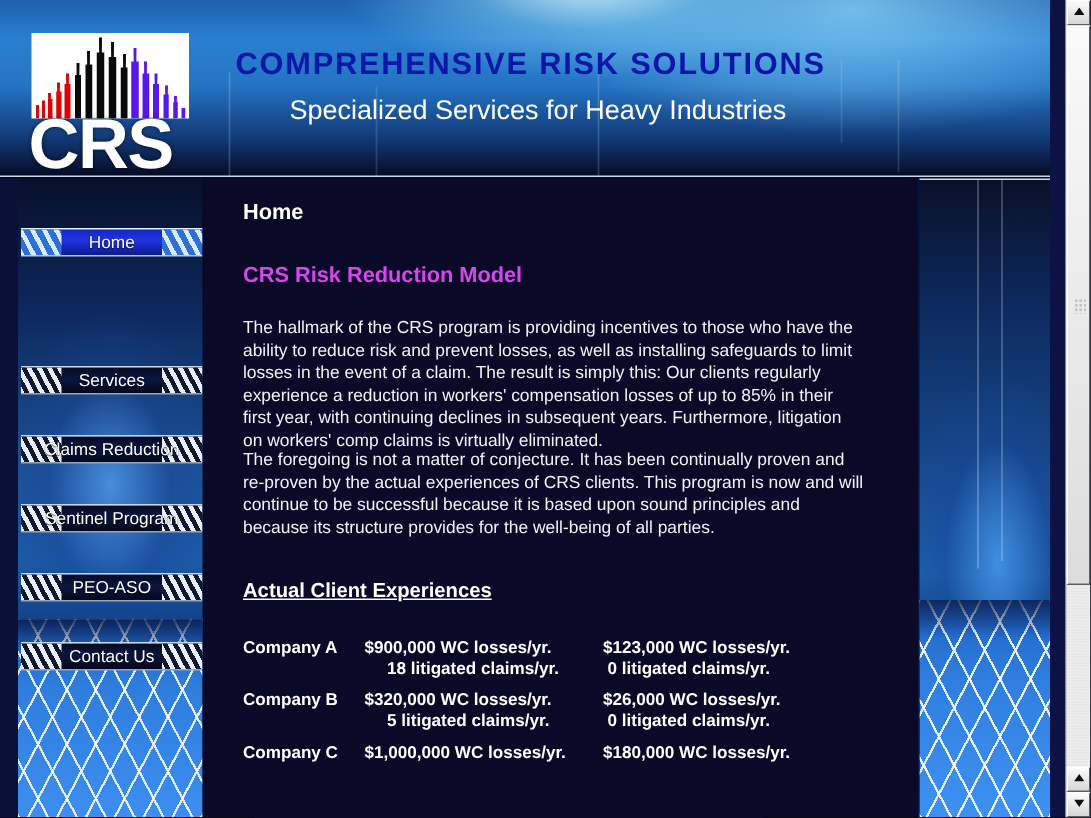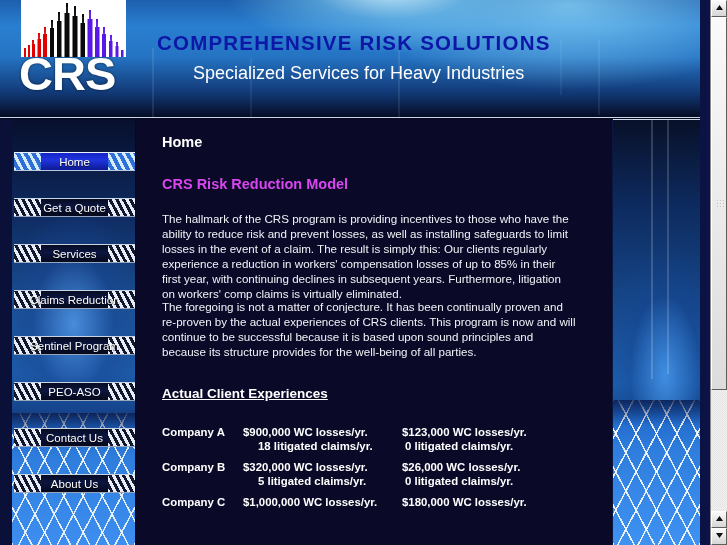--- a/index.html
+++ b/index.html
@@ -23,21 +23,21 @@
       linear-gradient(to right, rgba(255,255,255,0) 0, rgba(255,255,255,.16) 1px, rgba(255,255,255,0) 2px),
       linear-gradient(to right, rgba(255,255,255,0) 0, rgba(255,255,255,.20) 1px, rgba(255,255,255,0) 2px),
       linear-gradient(to right, rgba(255,255,255,0) 0, rgba(255,255,255,.14) 1px, rgba(255,255,255,0) 2px),
       linear-gradient(to right, rgba(255,255,255,0) 0, rgba(255,255,255,.18) 1px, rgba(255,255,255,0) 2px);
     background-repeat:no-repeat;
     background-size:3px 70px,3px 60px,3px 80px,3px 55px,3px 75px;
     background-position:152px 48px, 250px 58px, 398px 44px, 560px 40px, 598px 40px;
     pointer-events:none;opacity:.85;}
 
   
-  .logo{position:absolute;left:21px;top:0;width:105px;height:105px;}
+  .logo{position:absolute;left:21px;top:22px;width:105px;height:105px;}
   .logo-chart{position:absolute;left:0;top:0;width:105px;height:57px;background:#ffffff;}
   .logo-chart svg{display:block;}
   .logo-text{position:absolute;left:-2px;top:50px;font-size:47px;line-height:47px;font-weight:bold;
     color:#ffffff;letter-spacing:-1px;font-family:"Liberation Sans",sans-serif;
     text-shadow:0 0 3px rgba(0,0,0,.6);}
 
   .hdr-title{position:absolute;left:157px;top:31px;font-size:20.5px;font-weight:bold;color:#0c17a8;
     letter-spacing:1.2px;font-family:"Liberation Sans",sans-serif;white-space:nowrap;}
   .hdr-sub{position:absolute;left:193px;top:63px;font-size:18px;color:#ffffff;
     font-family:"Liberation Sans",sans-serif;white-space:nowrap;}
@@ -202,25 +202,20 @@
   <div class="leftgutter"></div>
 
   <div class="sidebar">
     <div class="sb-floor"></div>
     <div class="nav" id="nav">
         <div class="navbtn active" style="top: 33px;">
           <span class="stripeL"></span>
           <span class="stripeR"></span>
           <span class="lbl">Home</span>
         </div>
-        <div class="navbtn" style="top: 79px;">
-          <span class="stripeL"></span>
-          <span class="stripeR"></span>
-          <span class="lbl">Get a Quote</span>
-        </div>
         <div class="navbtn" style="top: 125px;">
           <span class="stripeL"></span>
           <span class="stripeR"></span>
           <span class="lbl">Services</span>
         </div>
         <div class="navbtn" style="top: 171px;">
           <span class="stripeL"></span>
           <span class="stripeR"></span>
           <span class="lbl">Claims Reduction</span>
         </div>
@@ -231,25 +226,20 @@
         </div>
         <div class="navbtn" style="top: 309px;">
           <span class="stripeL"></span>
           <span class="stripeR"></span>
           <span class="lbl">Contact Us</span>
         </div>
         <div class="navbtn" style="top: 263px;">
           <span class="stripeL"></span>
           <span class="stripeR"></span>
           <span class="lbl">PEO-ASO</span>
-        </div>
-        <div class="navbtn" style="top: 355px;">
-          <span class="stripeL"></span>
-          <span class="stripeR"></span>
-          <span class="lbl">About Us</span>
         </div>
       </div>
   </div>
 
   <div class="content">
     <div class="crumb">Home</div>
     <div class="h2">CRS Risk Reduction Model</div>
     <div class="para p1">The hallmark of the CRS program is providing incentives to those who have the ability to reduce risk and prevent losses, as well as installing safeguards to limit losses in the event of a claim.  The result is simply this: Our clients regularly experience a reduction in workers' compensation losses of up to 85% in their first year, with continuing declines in subsequent years.  Furthermore, litigation on workers' comp claims is virtually eliminated.</div>
     <div class="para p2">The foregoing is not a matter of conjecture.  It has been continually proven and re-proven by the actual experiences of CRS clients.  This program is now and will continue to be successful because it is based upon sound principles and because its structure provides for the well-being of all parties.</div>
     <div class="h3">Actual Client Experiences</div>

